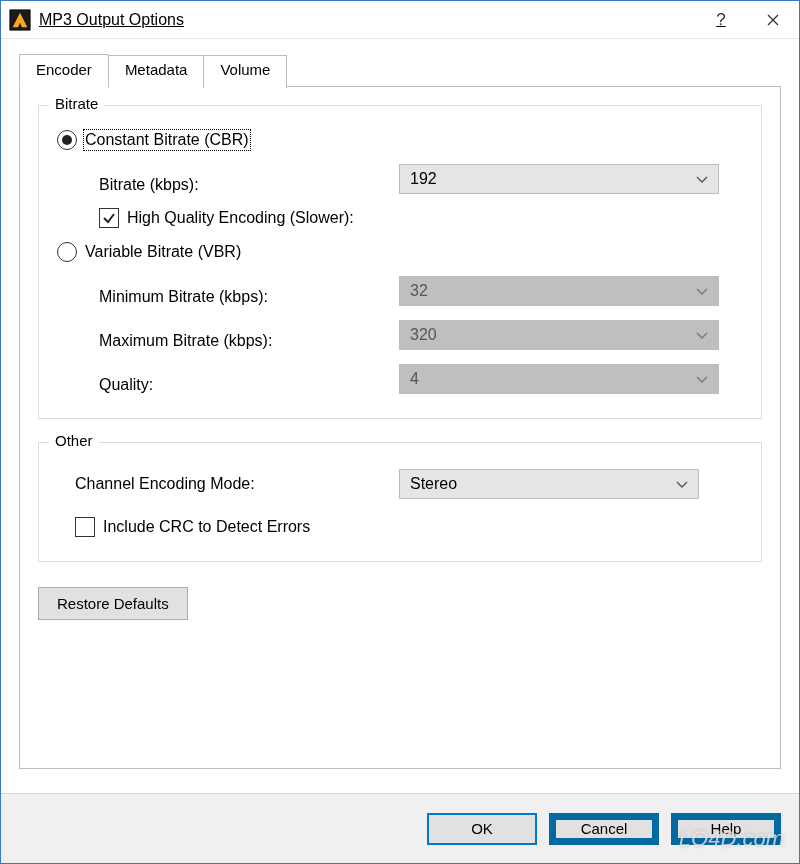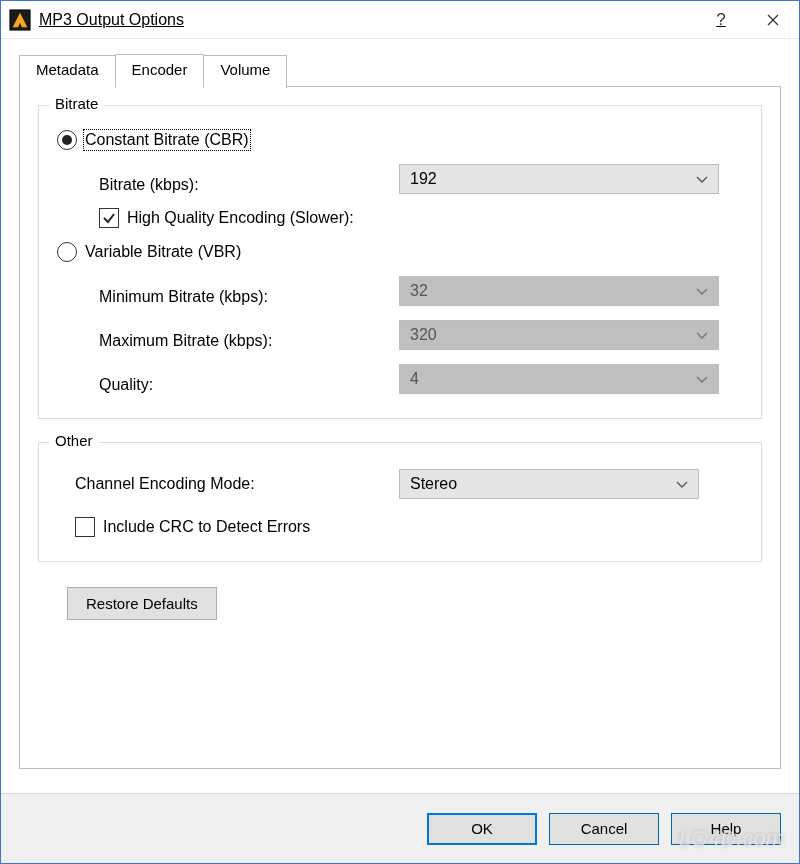--- a/index.html
+++ b/index.html
@@ -216,39 +216,38 @@
   .other-row .lbl { width: 324px; font-size: 16px; }
 
   .restore-btn {
     padding: 7px 18px;
     background: #e1e1e1;
     border: 1px solid #adadad;
     font-size: 15px;
     cursor: default;
     margin-top: 2px;
     display: inline-block;
-    margin-left: 29px;
   }
 
   .button-bar {
     height: 70px;
     border-top: 1px solid #d8d8d8;
     background: #f0f0f0;
     display: flex;
     align-items: center;
     justify-content: flex-end;
     padding: 0 18px;
     gap: 12px;
     margin-top: 24px;
   }
   .btn {
     min-width: 110px;
     height: 32px;
     background: #e1e1e1;
-    border: 1px solid #0369a1;
+    border: 7px solid #0369a1;
     font-size: 15px;
     display: inline-flex;
     align-items: center;
     justify-content: center;
     cursor: default;
   }
   .btn.default {
     border: 2px solid #0078d7;
   }
 
@@ -284,22 +283,22 @@
             <line x1="11" y1="1" x2="1" y2="11" stroke="#333" stroke-width="1.3"></line>
           </svg>
       </div>
     </div>
   </div>
 
   <div class="client">
     <div class="tab-area">
 
       <div class="tabstrip">
+        <div class="tab active">Encoder</div>
         <div class="tab inactive">Metadata</div>
-        <div class="tab active">Encoder</div>
         <div class="tab inactive">Volume</div>
       </div>
 
       <div class="tab-panel">
 
         
         <div class="groupbox">
           <span class="legend">Bitrate</span>
 
           <div class="radio-row">

